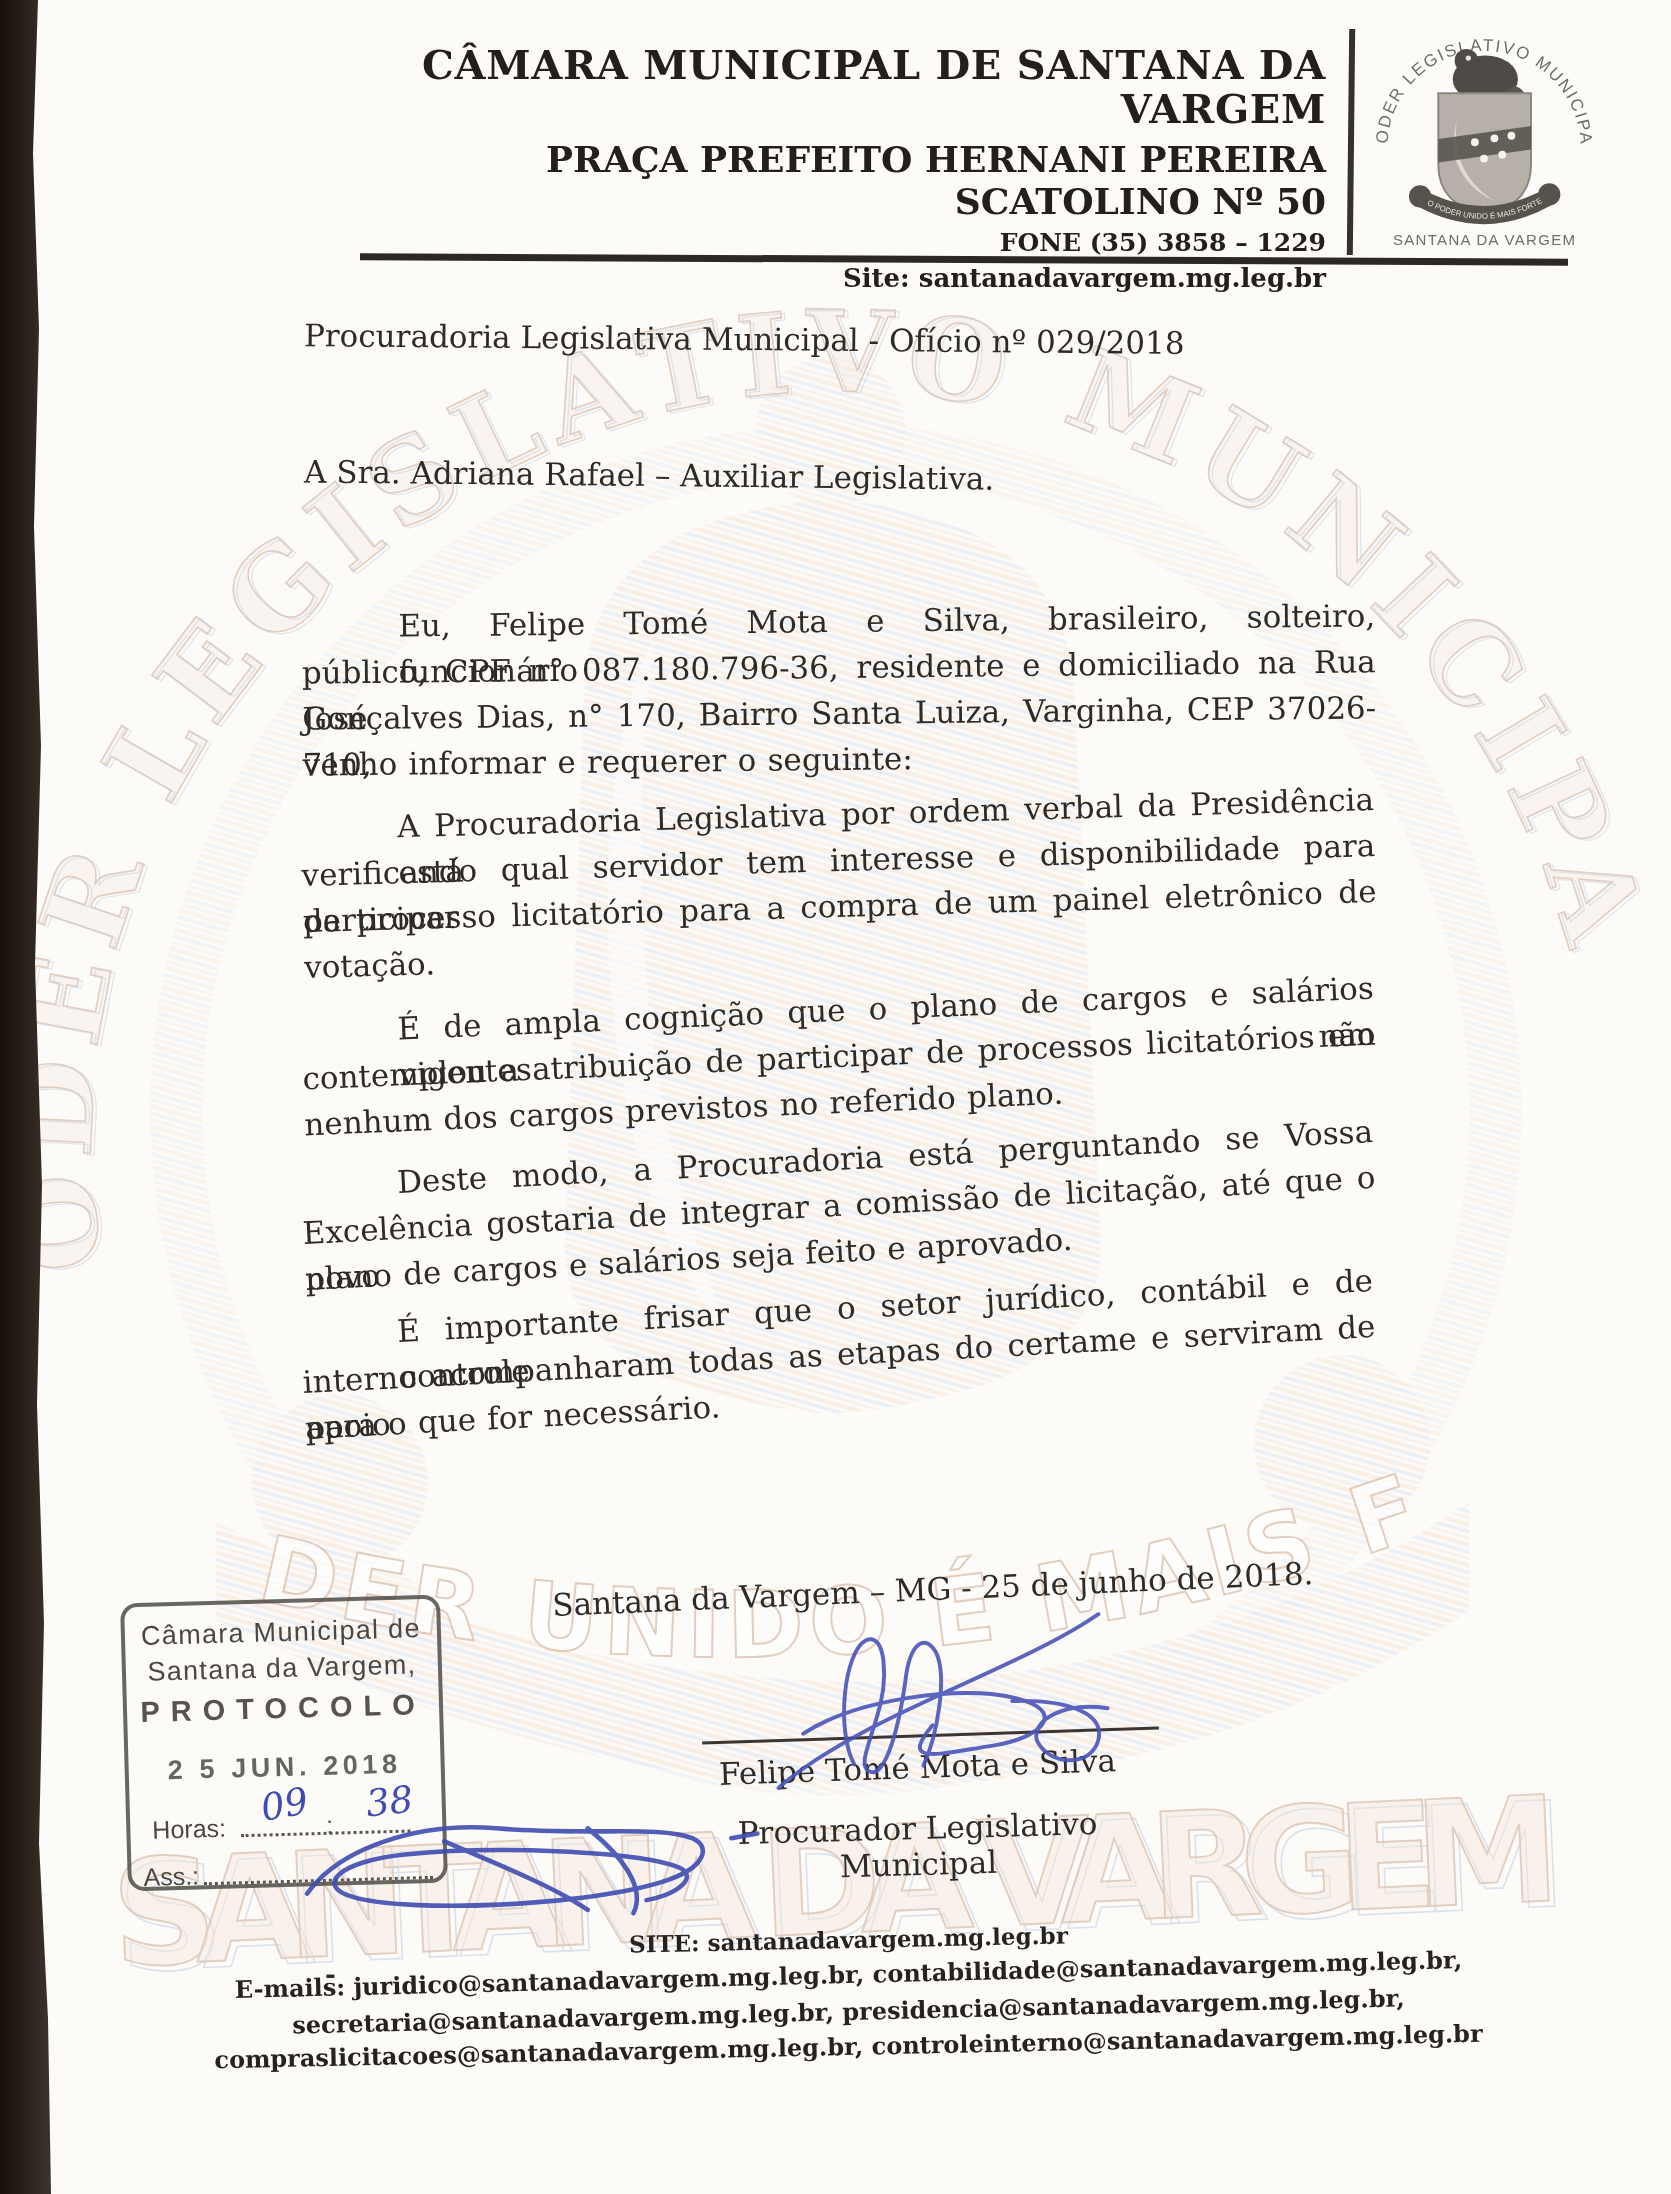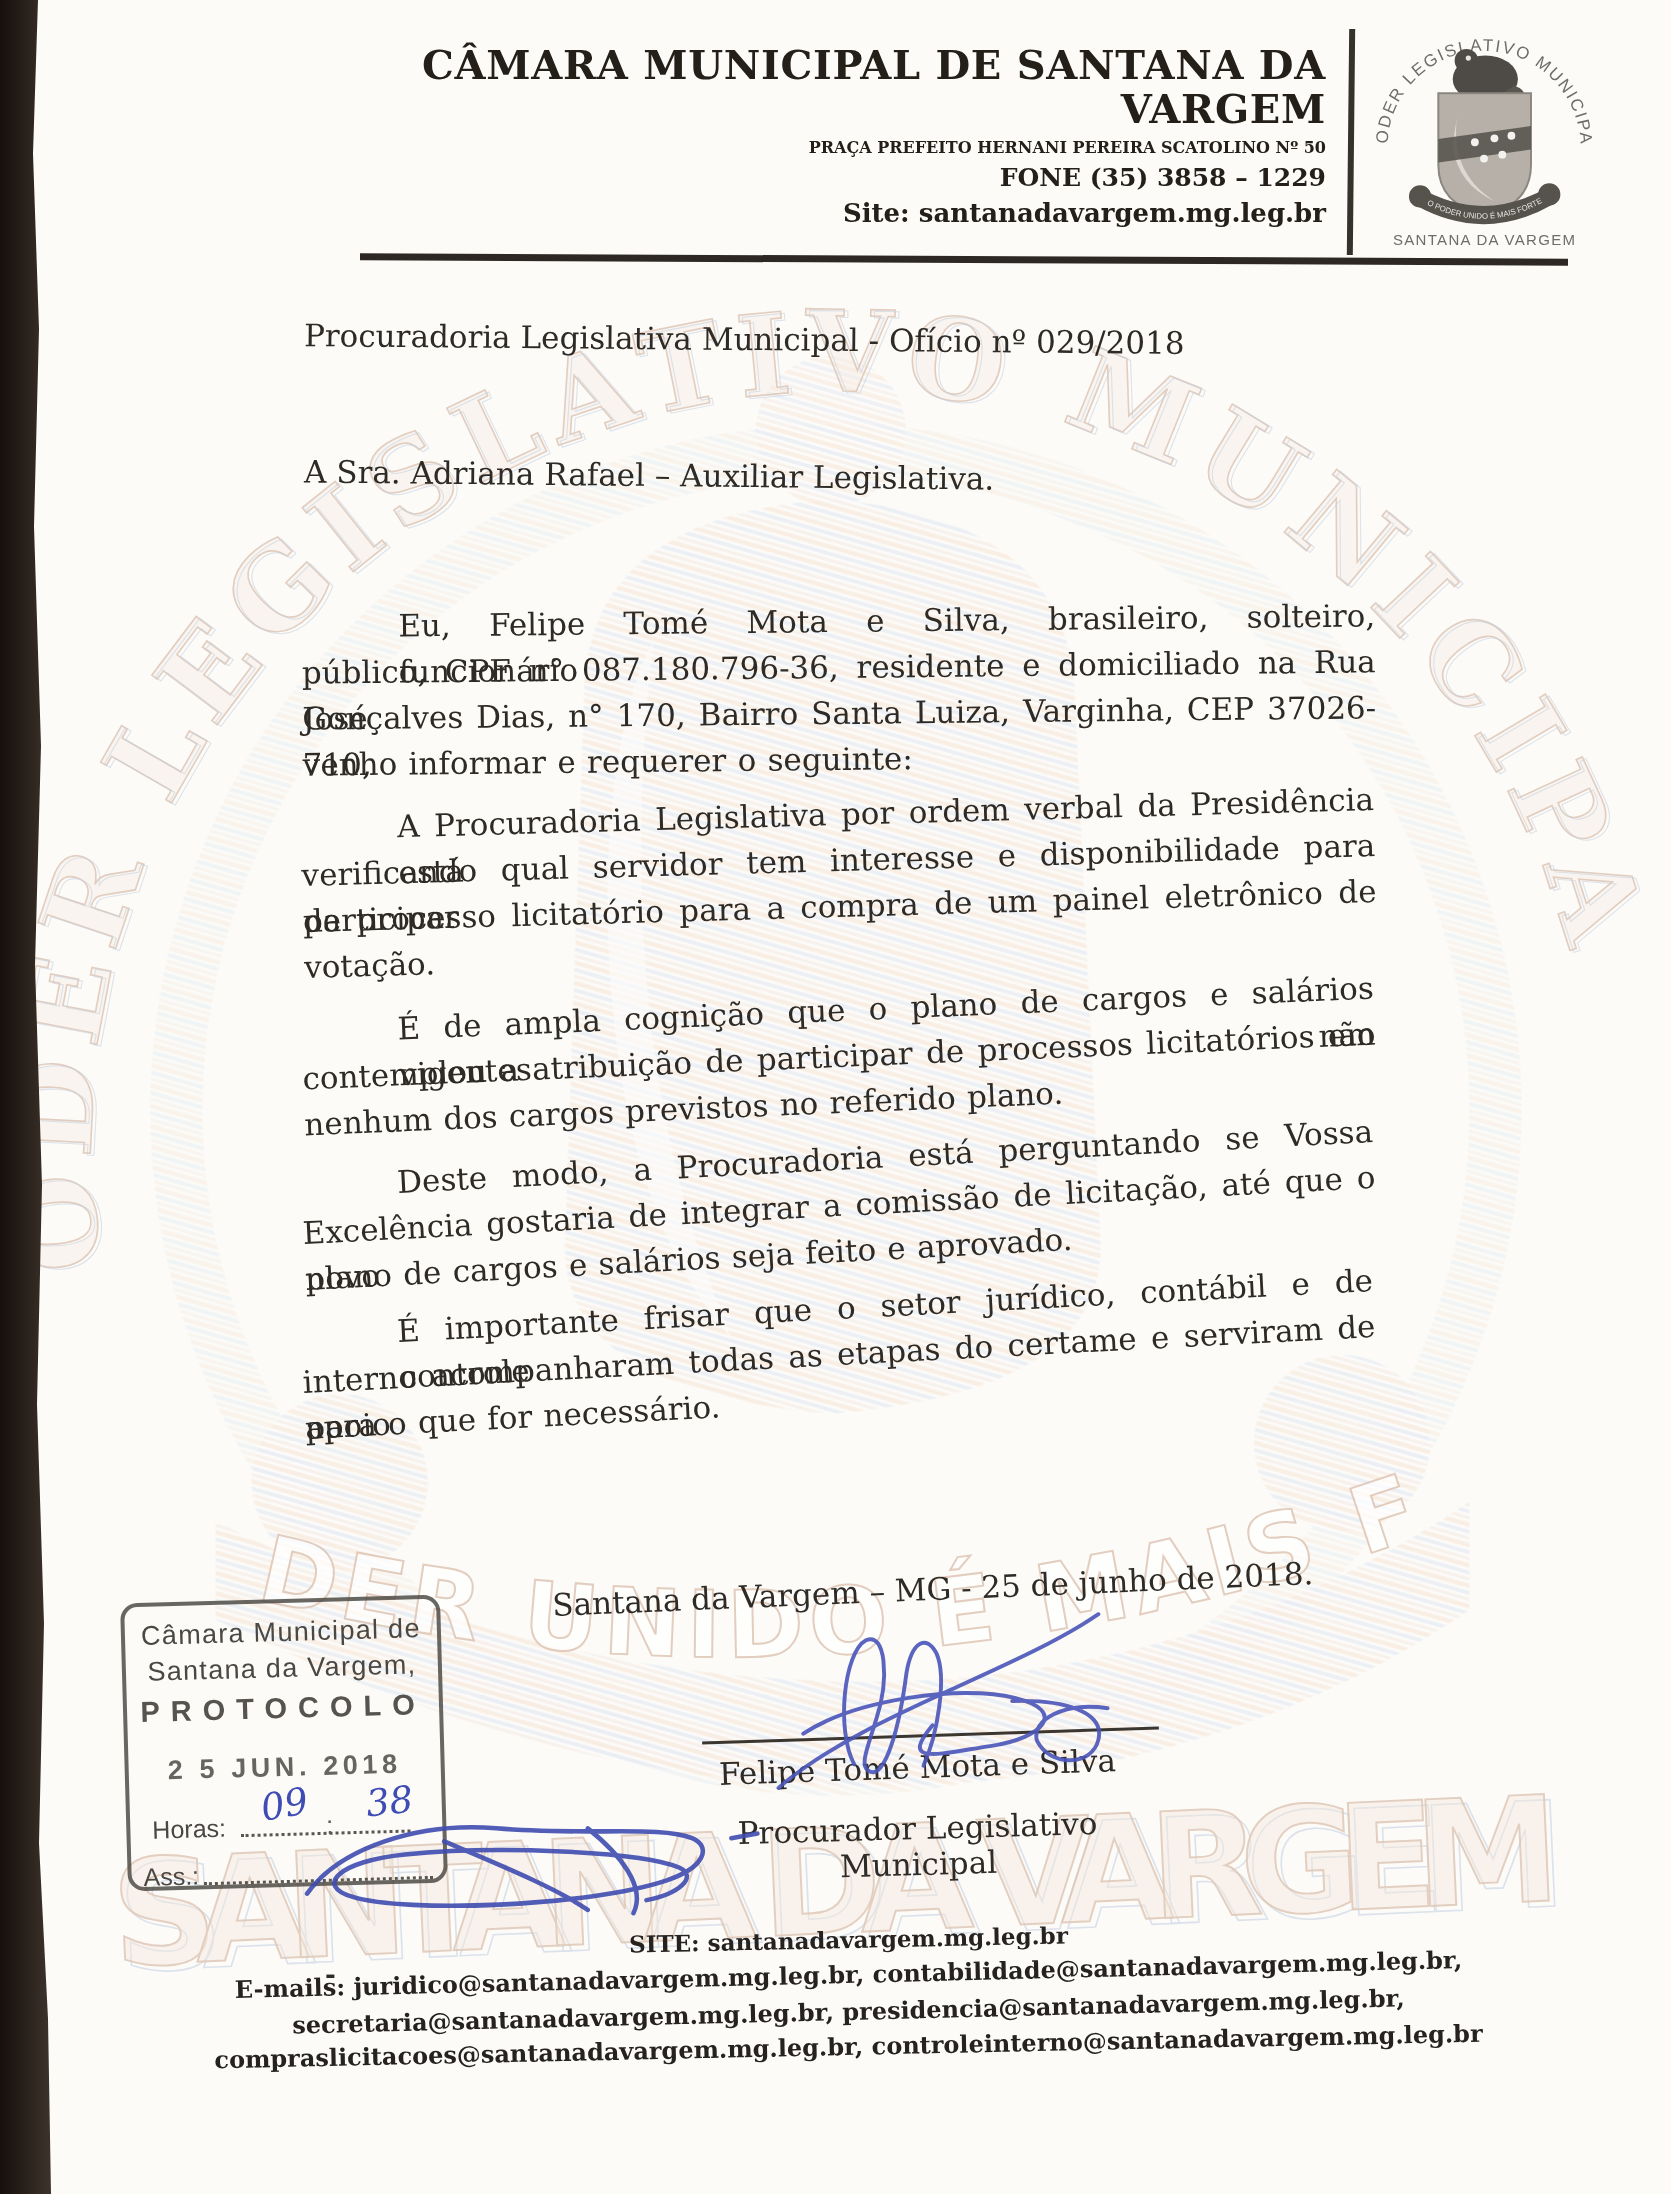--- a/index.html
+++ b/index.html
@@ -5,21 +5,21 @@
   html,body{margin:0;padding:0;background:#e8e6e2;}
   .page{position:relative;width:1672px;height:2194px;background:#fcfbf8;overflow:hidden;
         font-family:"DejaVu Serif","Liberation Serif",serif;color:#2e2a25;}
   
   .bind-strip{position:absolute;left:0;top:0;width:55px;height:2194px;
     background:linear-gradient(90deg,#16100c,#2c241d 55%,#3a312a 85%);
     clip-path:polygon(0 0,38px 0,33px 7%,39px 15%,34px 24%,41px 34%,35px 44%,42px 54%,37px 64%,44px 74%,39px 84%,48px 92%,51px 100%,0 100%);}
   
   .hdr{position:absolute;left:307px;top:43px;width:1019px;text-align:right;color:#242019;}
   .hdr-org{font-size:40px;font-weight:bold;letter-spacing:0.7px;line-height:1.1;}
-  .hdr-addr{font-size:16px;font-weight:bold;margin-top:6.5px;}
+  .hdr-addr{font-size:36px;font-weight:bold;margin-top:6.5px;}
   .hdr-fone{font-size:25px;font-weight:bold;margin-top:6px;}
   .hdr-site{font-size:26px;font-weight:bold;margin-top:6.5px;}
   .hdr-vline{position:absolute;left:1348px;top:29px;width:5.9px;height:226px;background:#35312b;transform:rotate(.6deg);}
   .hdr-rule{position:absolute;left:360px;top:256px;width:1208px;height:7.2px;background:#2d2823;transform:rotate(.25deg);}
   
   .line{height:46px;line-height:46px;font-size:31px;text-align:justify;text-align-last:justify;}
   .line.first{padding-left:97px;}
   .line.last{text-align-last:left;}
   .para{position:absolute;left:302px;width:1074px;word-spacing:.14em;}
   .subject{position:absolute;left:304px;top:321px;font-size:31px;transform:rotate(.5deg);}

